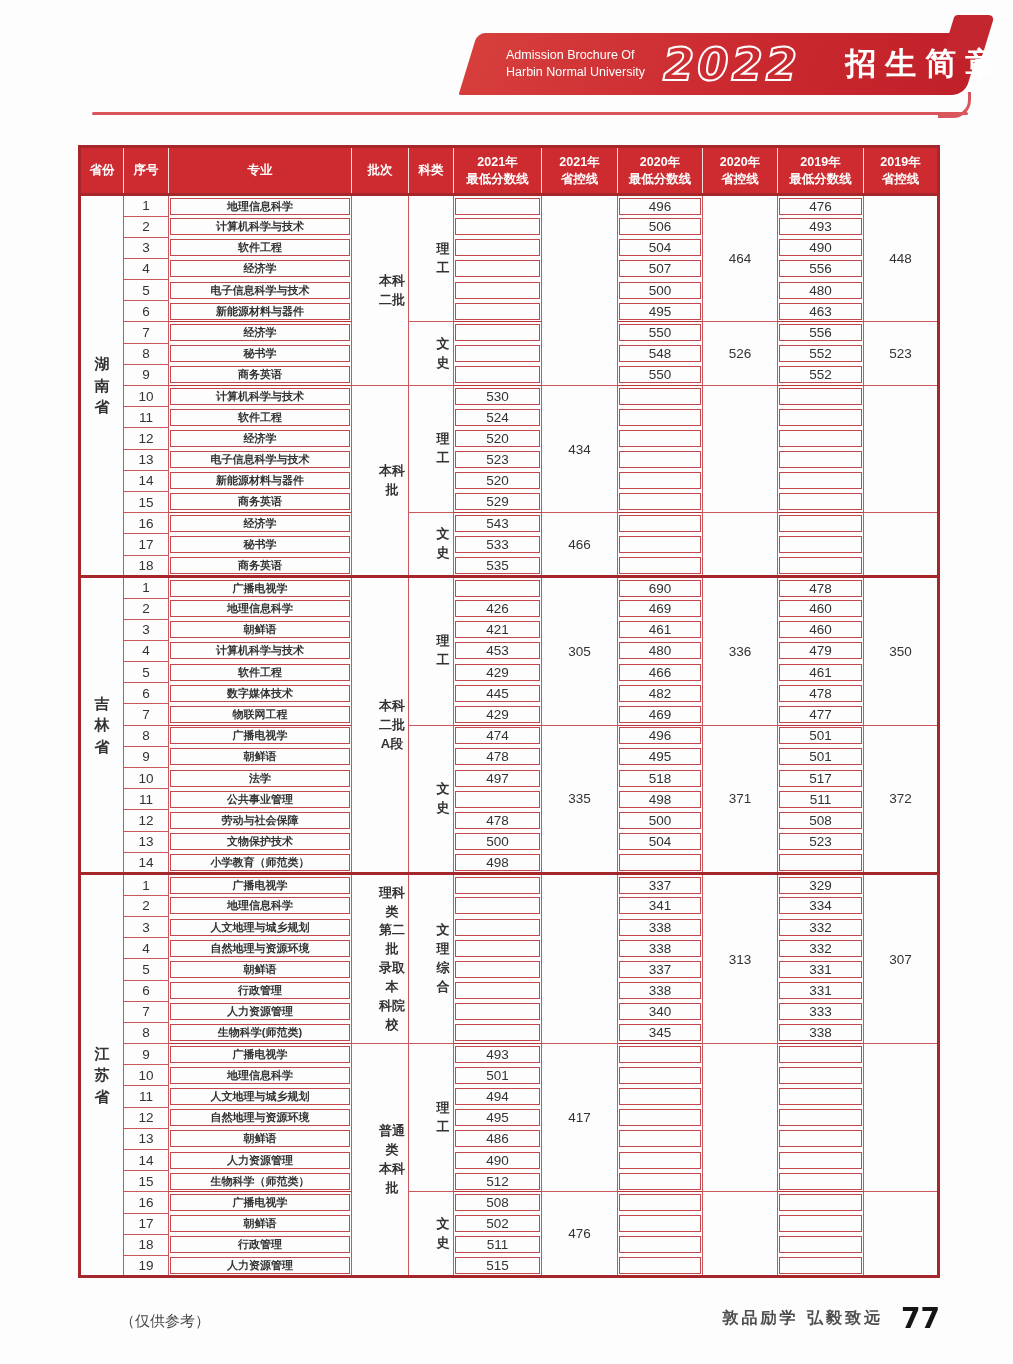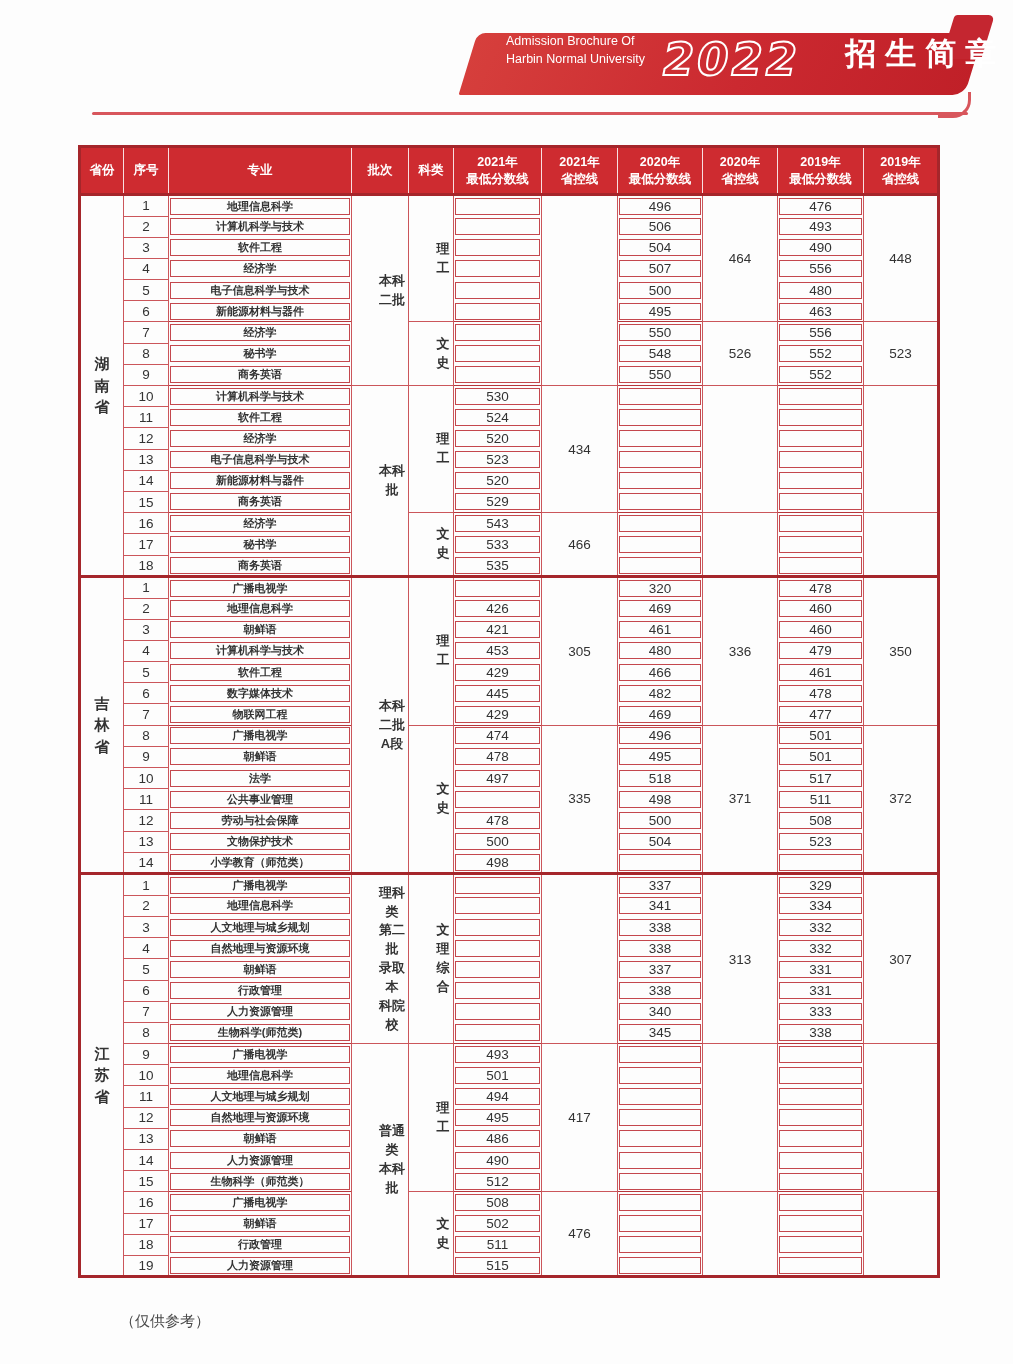--- a/index.html
+++ b/index.html
@@ -11,21 +11,21 @@
   .banner-underline{position:absolute;left:92px;top:112px;width:876px;height:3px;
     background:#d8565c;border-radius:2px;}
   .banner-underline-curve{position:absolute;left:938px;top:92px;width:30px;height:23px;
     border-right:3px solid #d8565c;border-bottom:3px solid #d8565c;border-radius:0 0 18px 0;}
   .ribbon{position:absolute;left:468px;top:33px;width:506px;height:62px;
     background:linear-gradient(100deg,#d63f3c 0%,#cb2930 55%,#c02028 100%);
     transform:skewX(-17deg);border-radius:8px 2px 12px 2px;}
   .ribbon-tail{position:absolute;left:948px;top:15px;width:40px;height:44px;
     background:#c42630;transform:skewX(-17deg);border-radius:3px 6px 2px 2px;}
   .banner-content{position:absolute;left:468px;top:33px;width:506px;height:62px;
-    display:flex;align-items:flex-start;}
+    display:flex;align-items:center;}
   .banner-en{margin-left:38px;color:#ffffff;font-size:12.5px;line-height:1.4;
     font-weight:500;white-space:nowrap;}
   .banner-year{margin:0 9px 0 18px;font-size:45px;font-weight:900;font-style:italic;
     letter-spacing:3px;color:transparent;-webkit-text-stroke:2px #ffffff;
     font-family:"DejaVu Sans",sans-serif;}
   .banner-slash{width:9px;height:46px;background:#ffffff;transform:skewX(-20deg);
     margin:0 14px 0 22px;border-radius:2px;}
   .banner-title{font-size:31px;font-weight:900;color:#ffffff;letter-spacing:9px;
     white-space:nowrap;}
   
@@ -459,21 +459,21 @@
               <div>A段</div>
             </td>
             <td class="category" rowspan="7">
               <div>理工</div>
             </td>
             <td class="boxed">
               <div class="bx"></div>
             </td>
             <td rowspan="7">305</td>
             <td class="boxed">
-              <div class="bx">320</div>
+              <div class="bx">690</div>
             </td>
             <td rowspan="7">336</td>
             <td class="boxed">
               <div class="bx">478</div>
             </td>
             <td rowspan="7">350</td>
           </tr>
           <tr>
             <td>2</td>
             <td class="boxed major">
@@ -994,14 +994,18 @@
             </td>
             <td class="boxed">
               <div class="bx"></div>
             </td>
           </tr>
         </tbody>
       </table>
   </div>
 
   <div class="footer-note">（仅供参考）</div>
+  <div class="footer-right">
+    <span class="motto">敦品励学 弘毅致远</span>
+    <span class="page-num">77</span>
+  </div>
 
 </div>
 
 </body></html>

